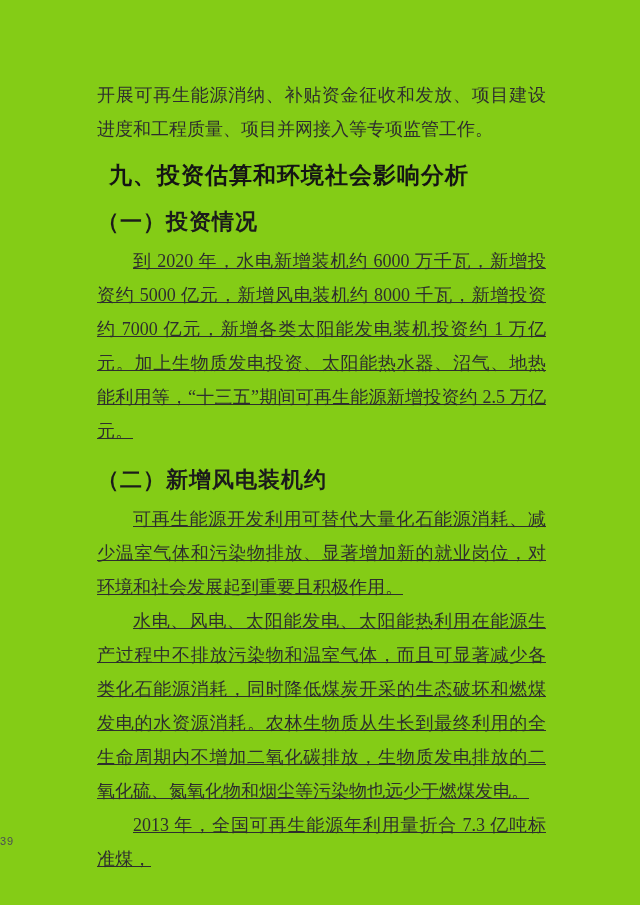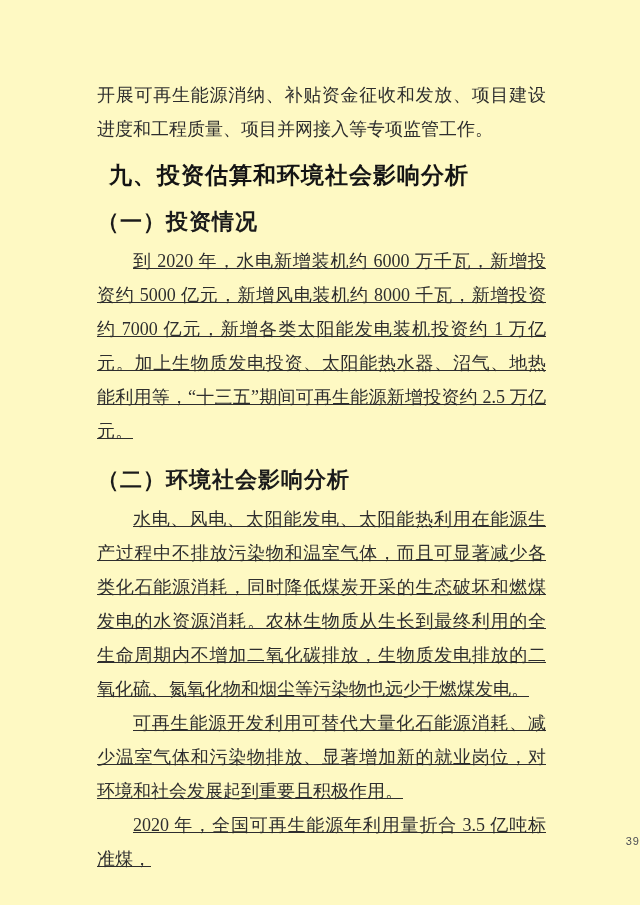--- a/index.html
+++ b/index.html
@@ -9,21 +9,21 @@
   body {
     width: 640px;
     height: 905px;
     background: #ffffff;
     position: relative;
     overflow: hidden;
   }
   .page {
     position: absolute;
     inset: 0;
-    background: #fef9c3;
+    background: #84cc16;
   }
   .content {
     position: absolute;
     left: 97px;
     top: 78px;
     width: 449px;
   }
   .body-text {
     font-family: "Liberation Serif", "DejaVu Serif", serif;
     font-size: 18px;
@@ -53,21 +53,21 @@
     color: #1b1b1b;
     font-weight: 700;
     letter-spacing: 1px;
     margin: 18px 0 8px 0;
   }
   .page-footer {
     position: absolute;
     left: 0;
     top: 831px;
     width: 100%;
-    text-align: right;
+    text-align: left;
   }
   .page-number {
     font-family: "Liberation Sans", "DejaVu Sans", sans-serif;
     font-size: 11px;
     color: #4c4e55;
     letter-spacing: 1px;
   }
 </style>
 </head>
 <body>
@@ -75,25 +75,25 @@
 <div class="page">
   <main class="content">
     <p class="body-text">开展可再生能源消纳、补贴资金征收和发放、项目建设进度和工程质量、项目并网接入等专项监管工作。</p>
 
     <h1 class="chapter-heading">九、投资估算和环境社会影响分析</h1>
 
     <h2 class="section-heading">（一）投资情况</h2>
 
     <p class="body-text indent">到 2020 年，水电新增装机约 6000 万千瓦，新增投资约 5000 亿元，新增风电装机约 8000 千瓦，新增投资约 7000 亿元，新增各类太阳能发电装机投资约 1 万亿元。加上生物质发电投资、太阳能热水器、沼气、地热能利用等，“十三五”期间可再生能源新增投资约 2.5 万亿元。</p>
 
-    <h2 class="section-heading">（二）环境社会影响分析</h2>
+    <h2 class="section-heading">（二）新增风电装机约</h2>
+
+    <p class="body-text indent">可再生能源开发利用可替代大量化石能源消耗、减少温室气体和污染物排放、显著增加新的就业岗位，对环境和社会发展起到重要且积极作用。</p>
 
     <p class="body-text indent">水电、风电、太阳能发电、太阳能热利用在能源生产过程中不排放污染物和温室气体，而且可显著减少各类化石能源消耗，同时降低煤炭开采的生态破坏和燃煤发电的水资源消耗。农林生物质从生长到最终利用的全生命周期内不增加二氧化碳排放，生物质发电排放的二氧化硫、氮氧化物和烟尘等污染物也远少于燃煤发电。</p>
 
-    <p class="body-text indent">可再生能源开发利用可替代大量化石能源消耗、减少温室气体和污染物排放、显著增加新的就业岗位，对环境和社会发展起到重要且积极作用。</p>
-
-    <p class="body-text indent">2020 年，全国可再生能源年利用量折合 3.5 亿吨标准煤，</p>
+    <p class="body-text indent">2013 年，全国可再生能源年利用量折合 7.3 亿吨标准煤，</p>
   </main>
 
   <footer class="page-footer">
     <span class="page-number">39</span>
   </footer>
 </div>
 
 </body></html>

